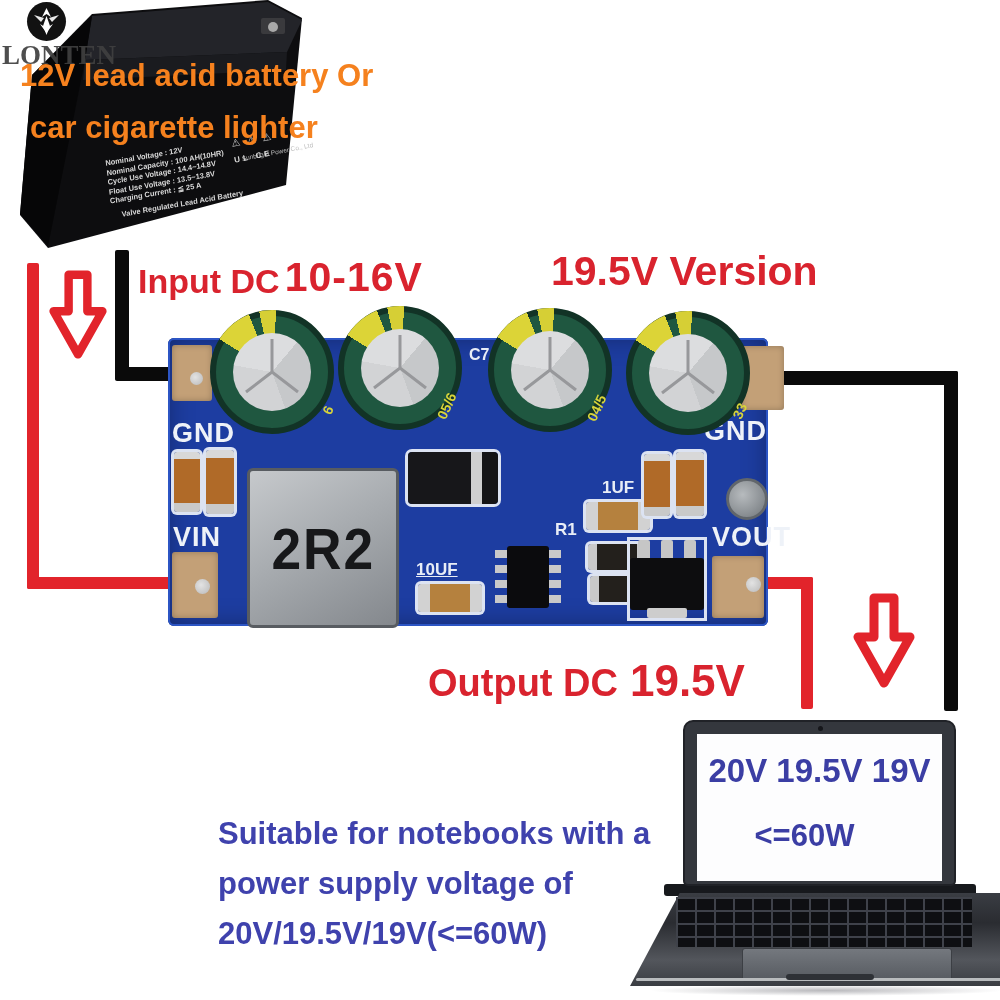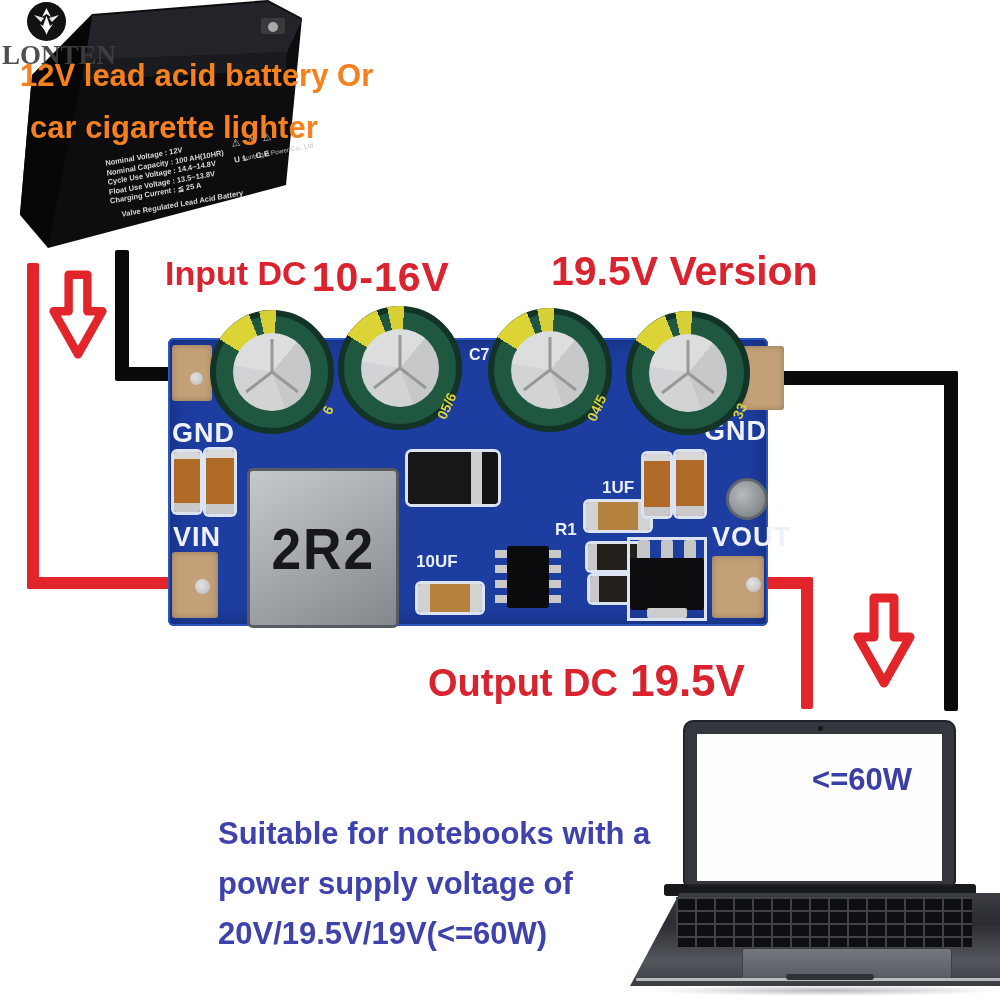--- a/index.html
+++ b/index.html
@@ -18,21 +18,21 @@
              transform:rotate(-10deg) skewX(-3deg);font-weight:bold;}
   .bat-type{padding-left:10px;margin-top:5px;}
   .bat-maker{left:226px;top:148px;color:#bdbdbd;font-size:6.5px;transform:rotate(-11deg);}
   .bat-warn{left:216px;top:134px;color:#c9c9c9;font-size:10px;transform:rotate(-10deg);letter-spacing:2px;}
   .bat-cert{left:219px;top:152px;color:#dddddd;font-size:8px;font-weight:bold;transform:rotate(-11deg);letter-spacing:3px;}
   .overlay1{left:20px;top:58px;font-size:31px;font-weight:800;color:#f5811e;}
   .overlay2{left:30px;top:110px;font-size:31px;font-weight:800;color:#f5811e;}
 
   
   .red-text{color:#d9232e;white-space:nowrap;}
-  .input-line{left:138px;top:254px;display:flex;align-items:flex-start;margin-left:27px;}
+  .input-line{left:138px;top:254px;display:flex;align-items:flex-end;}
   .input-label{font-size:34px;font-weight:800;}
   .input-value{font-size:41px;font-weight:700;margin-left:5px;letter-spacing:1px;}
   .version-line{left:551px;top:248px;font-size:41px;font-weight:800;}
   .output-line{left:428px;top:656px;display:flex;align-items:baseline;}
   .output-label{font-size:38px;font-weight:800;}
   .output-value{font-size:44px;font-weight:700;margin-left:12px;}
 
   
   .wire{position:absolute;border-radius:2px;}
   .wk{background:#0a0a0a;} .wr{background:#e2242b;}
@@ -77,21 +77,21 @@
   
   .arrow-svg{display:block;}
 
   
   .lt-screen{left:683px;top:720px;width:273px;height:166px;background:#34373d;border:2px solid #202227;
              border-radius:10px 10px 5px 5px;box-sizing:border-box;}
   .lt-panel{position:absolute;left:12px;right:12px;top:12px;bottom:3px;background:#fdfdfe;}
   .lt-cam{position:absolute;left:50%;top:4px;width:5px;height:5px;margin-left:-2px;border-radius:50%;background:#15161a;}
   .lt-text{position:absolute;left:0;right:0;top:18px;text-align:center;color:#3b3ea4;font-weight:800;}
   .lt-line1{font-size:33px;}
-  .lt-line2{font-size:31px;margin-top:10px;margin-right:30px;text-align:right;}
+  .lt-line2{font-size:31px;margin-top:28px;margin-right:30px;}
   .lt-hinge{left:664px;top:884px;width:312px;height:12px;background:#17191d;border-radius:3px;}
   .lt-deck{left:630px;top:893px;width:382px;height:93px;
            clip-path:polygon(13% 0,100% 0,100% 100%,0 100%);
            background:linear-gradient(180deg,#3a3d43 0,#2a2c31 32%,#53565c 72%,#3a3d42 100%);}
   .lt-kbd{left:676px;top:897px;width:296px;height:50px;
           background:repeating-linear-gradient(90deg,#3f424a 0 2px,transparent 2px 19px),
                      repeating-linear-gradient(180deg,#3f424a 0 2px,transparent 2px 13px),#0e0f12;}
   .lt-trackpad{left:742px;top:948px;width:208px;height:32px;border:1px solid #3c3f44;border-radius:3px;
                background:linear-gradient(180deg,#74787e,#565a60);}
   .lt-edge{left:636px;top:978px;width:372px;height:3px;background:#b9bcbe;border-radius:2px;}
@@ -205,21 +205,21 @@
       <div class="sot-body"></div>
       <div class="sot-tab"></div>
     </div>
     <div class="abs via-hole"></div>
 
     <div class="abs silk" style="left:4px;top:80px;">GND</div>
     <div class="abs silk" style="left:5px;top:184px;">VIN</div>
     <div class="abs silk" style="left:536px;top:78px;">GND</div>
     <div class="abs silk" style="left:544px;top:184px;">VOUT</div>
     <div class="abs silk-tiny" style="left:301px;top:8px;">C7</div>
-    <div class="abs silk-small" style="left:248px;top:214px;">10UF</div>
+    <div class="abs silk-small" style="left:248px;top:222px;text-decoration:underline;">10UF</div>
     <div class="abs silk-small" style="left:434px;top:140px;">1UF</div>
     <div class="abs silk-small" style="left:387px;top:182px;">R1</div>
 
     <div class="abs cap" style="left:42px;top:-28px;">
       <div class="cap-ring"></div>
       <div class="cap-top">
         <svg width="78" height="78" viewBox="0 0 78 78">
           <path d="M39 39 L39 6 M39 39 L13 59 M39 39 L65 59" stroke="#97989b" stroke-width="3" fill="none"></path>
         </svg>
       </div>
@@ -258,20 +258,21 @@
   <div class="abs lt-deck"></div>
   <div class="abs lt-kbd"></div>
   <div class="abs lt-trackpad"></div>
   <div class="abs lt-edge"></div>
   <div class="abs lt-notch"></div>
   <div class="abs lt-shadow"></div>
   <div class="abs lt-screen">
     <div class="lt-cam"></div>
     <div class="lt-panel">
       <div class="lt-text">
+        <div class="lt-line1">20V 19.5V 19V</div>
         <div class="lt-line2">&lt;=60W</div>
       </div>
     </div>
   </div>
 
   <div class="abs caption cap-l1">Suitable for notebooks with a</div>
   <div class="abs caption cap-l2">power supply voltage of</div>
   <div class="abs caption cap-l3">20V/19.5V/19V(&lt;=60W)</div>
 
 </div>

